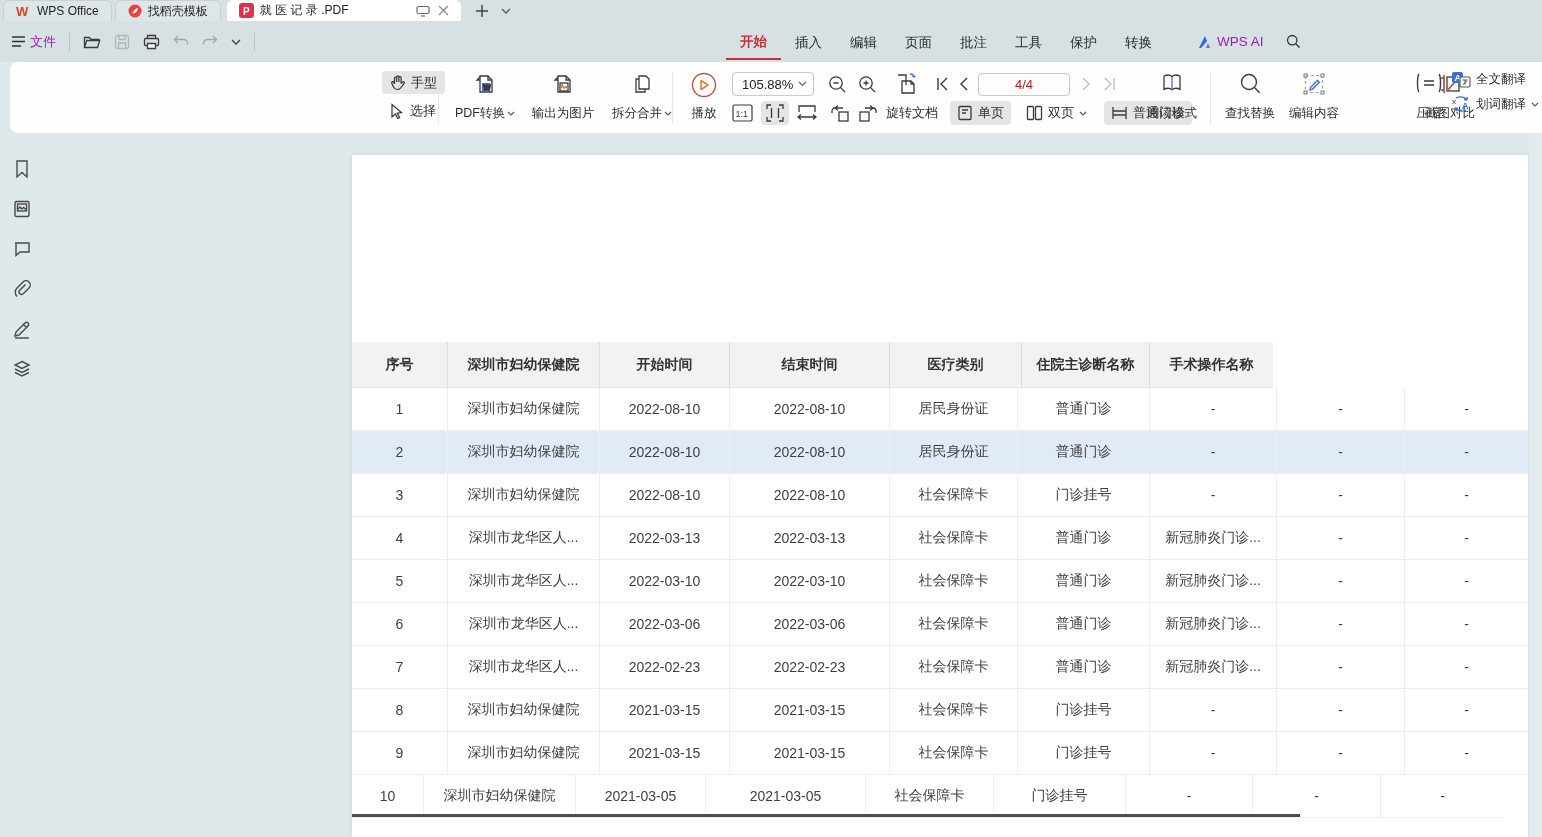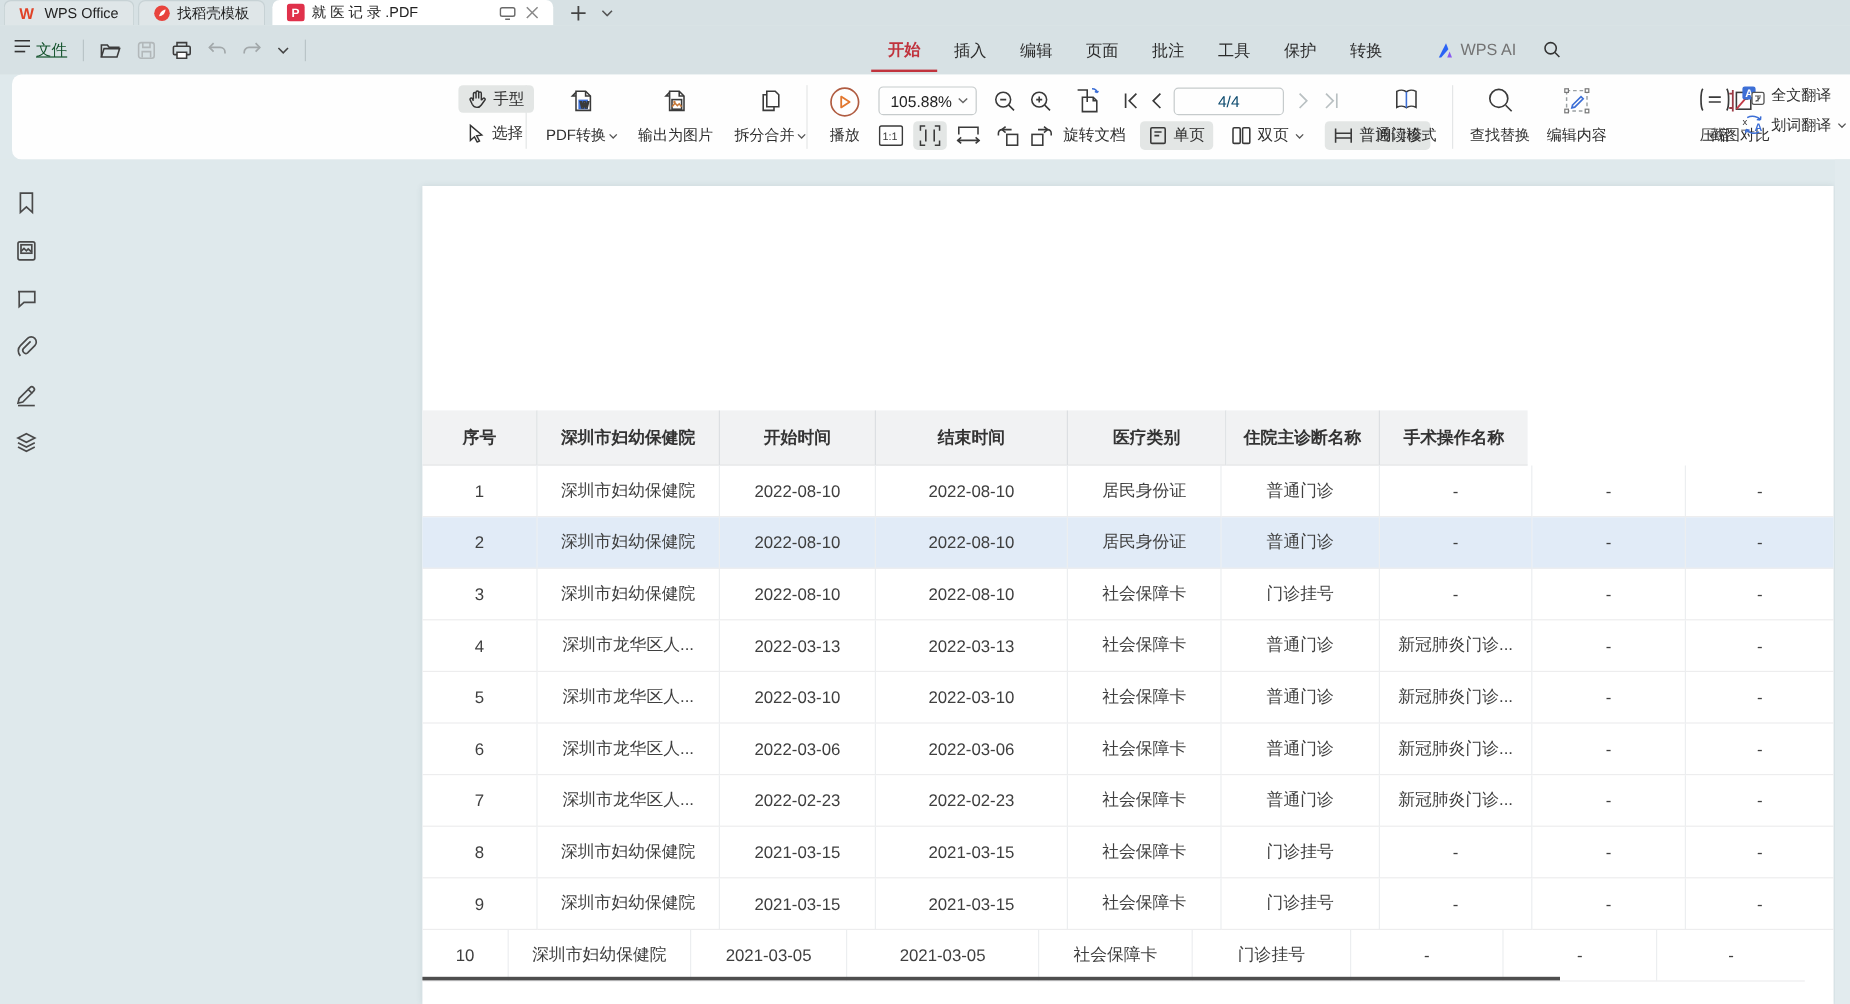--- a/index.html
+++ b/index.html
@@ -13,39 +13,39 @@
   .tab.inactive { background:#dfe6e8; border:1px solid #c7d2d5; border-bottom:none; margin-left:3px; }
   .tab.active { background:#ffffff; margin-left:6px; width:234px; }
   .tab-title { white-space:nowrap; }
   .tab-actions { margin-left:auto; display:flex; align-items:center; gap:8px; }
   .tabbar-extra { display:flex; align-items:center; gap:12px; padding:0 14px; }
 
   
   .menurow { position:absolute; top:21px; left:0; width:1542px; height:41px; background:#d7e1e4; }
   .qleft { position:absolute; left:12px; top:0; height:41px; display:flex; align-items:center; gap:13px; }
   .qdivider { width:1px; height:18px; background:#b9c4c7; }
-  .filebtn { display:flex; align-items:flex-start; gap:5px; font-size:13px; color:#14532d;text-decoration:underline; }
+  .filebtn { display:flex; align-items:center; gap:5px; font-size:13px; color:#a21caf; }
   .menus { position:absolute; left:726px; top:0; height:41px; display:flex; align-items:center; }
   .menu-item { font-size:13.5px; color:#2b2b2b; padding:9px 14px 7px 14px; cursor:default; }
   .menu-item.active { color:#c0333d; font-weight:bold; border-bottom:2px solid #c0333d; }
-  .ai-item { display:flex; align-items:center; gap:5px; font-size:13.5px; color:#737373; padding:0 12px; }
+  .ai-item { display:flex; align-items:center; gap:5px; font-size:13.5px; color:#a21caf; padding:0 12px; }
   .menusearch { padding:0 10px; }
 
   
   .toolbar { position:absolute; top:62px; left:10px; width:1540px; height:71px; background:#fefefe; border-radius:8px; }
   .tb-abs { position:absolute; }
   .vdiv { position:absolute; top:9px; width:1px; height:53px; background:#e4e6e7; }
   .pairbtn { display:flex; align-items:center; gap:6px; height:23px; padding:0 8px; border-radius:4px; font-size:13px; color:#2e2e2e; }
   .pairbtn.hl { background:#e3e6e5; }
   .bigbtn { position:absolute; top:8px; height:56px; display:flex; flex-direction:column; align-items:center; justify-content:space-between; padding:2px 0 4px 0; font-size:12.5px; color:#2e2e2e; }
   .bigbtn .lbl { display:flex; align-items:center; gap:2px; white-space:nowrap; }
   .row1 { position:absolute; top:10px; left:722px; display:flex; align-items:center; }
   .row2 { position:absolute; top:39px; left:722px; display:flex; align-items:center; }
   .combo { width:82px; height:24px; border:1px solid #c6cbcc; border-radius:4px; display:flex; align-items:center; justify-content:space-between; padding:0 6px 0 9px; font-size:13px; color:#222; }
-  .pagebox { width:92px; height:23px; border:1px solid #c6cbcc; border-radius:4px; display:flex; align-items:center; justify-content:center; font-size:13px; color:#0c4a6e; }
+  .pagebox { width:92px; height:23px; border:1px solid #c6cbcc; border-radius:4px; display:flex; align-items:center; justify-content:center; font-size:13px; color:#b91c1c; }
   .tbtn { display:flex; align-items:center; gap:5px; height:24px; padding:0 7px; border-radius:4px; font-size:13px; color:#2e2e2e; white-space:nowrap; }
   .tbtn.hl { background:#e3e6e5; }
   .ic { flex:0 0 auto; }
   .stackcol { position:absolute; left:1441px; top:9px; display:flex; flex-direction:column; gap:7px; }
   .stackbtn { display:flex; align-items:center; gap:5px; font-size:12.5px; color:#2e2e2e; white-space:nowrap; }
 
   
   .content { position:absolute; top:133px; left:0; width:1542px; height:704px; background:#dfe9ec; }
   .sidebar { position:absolute; left:0; top:0; width:44px; height:100%; display:flex; flex-direction:column; align-items:center; padding-top:26px; gap:20px; }
   .sideicon { width:20px; height:20px; }

